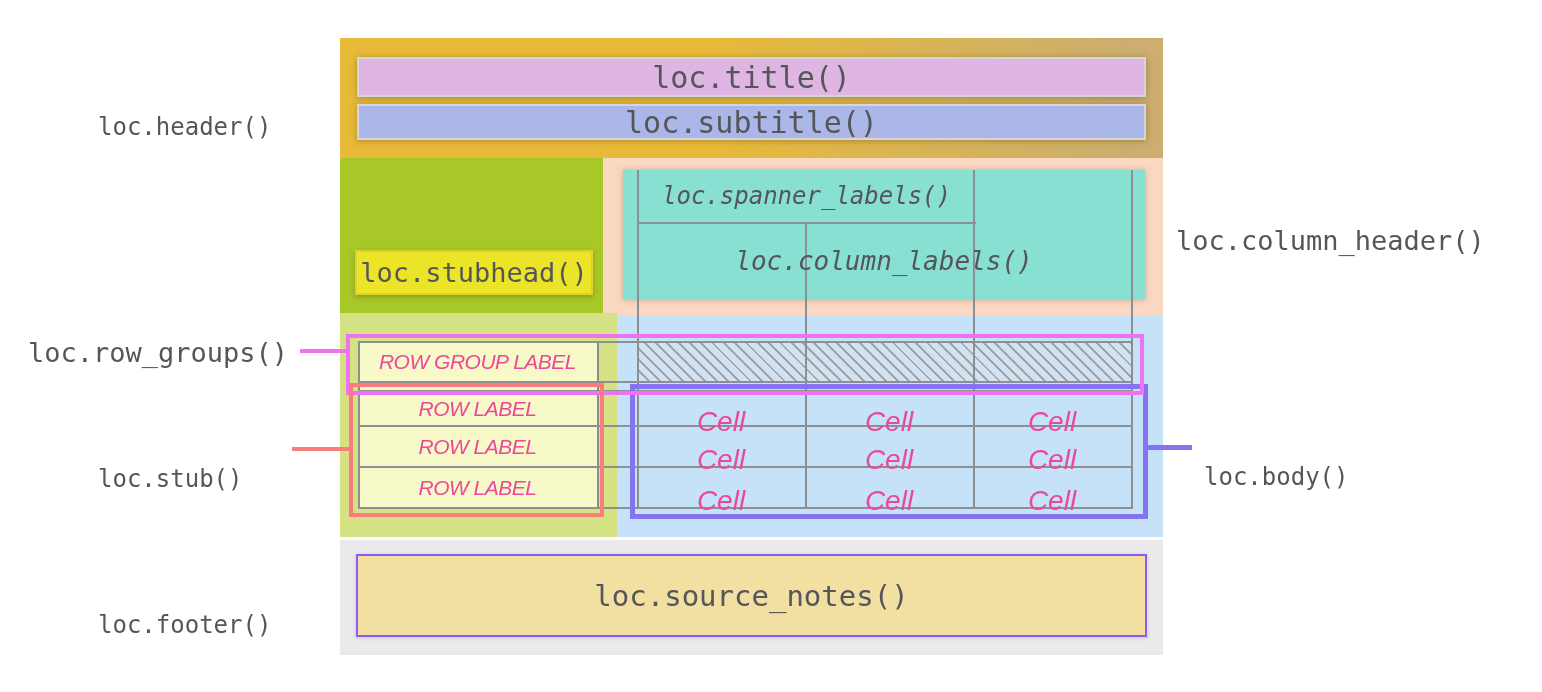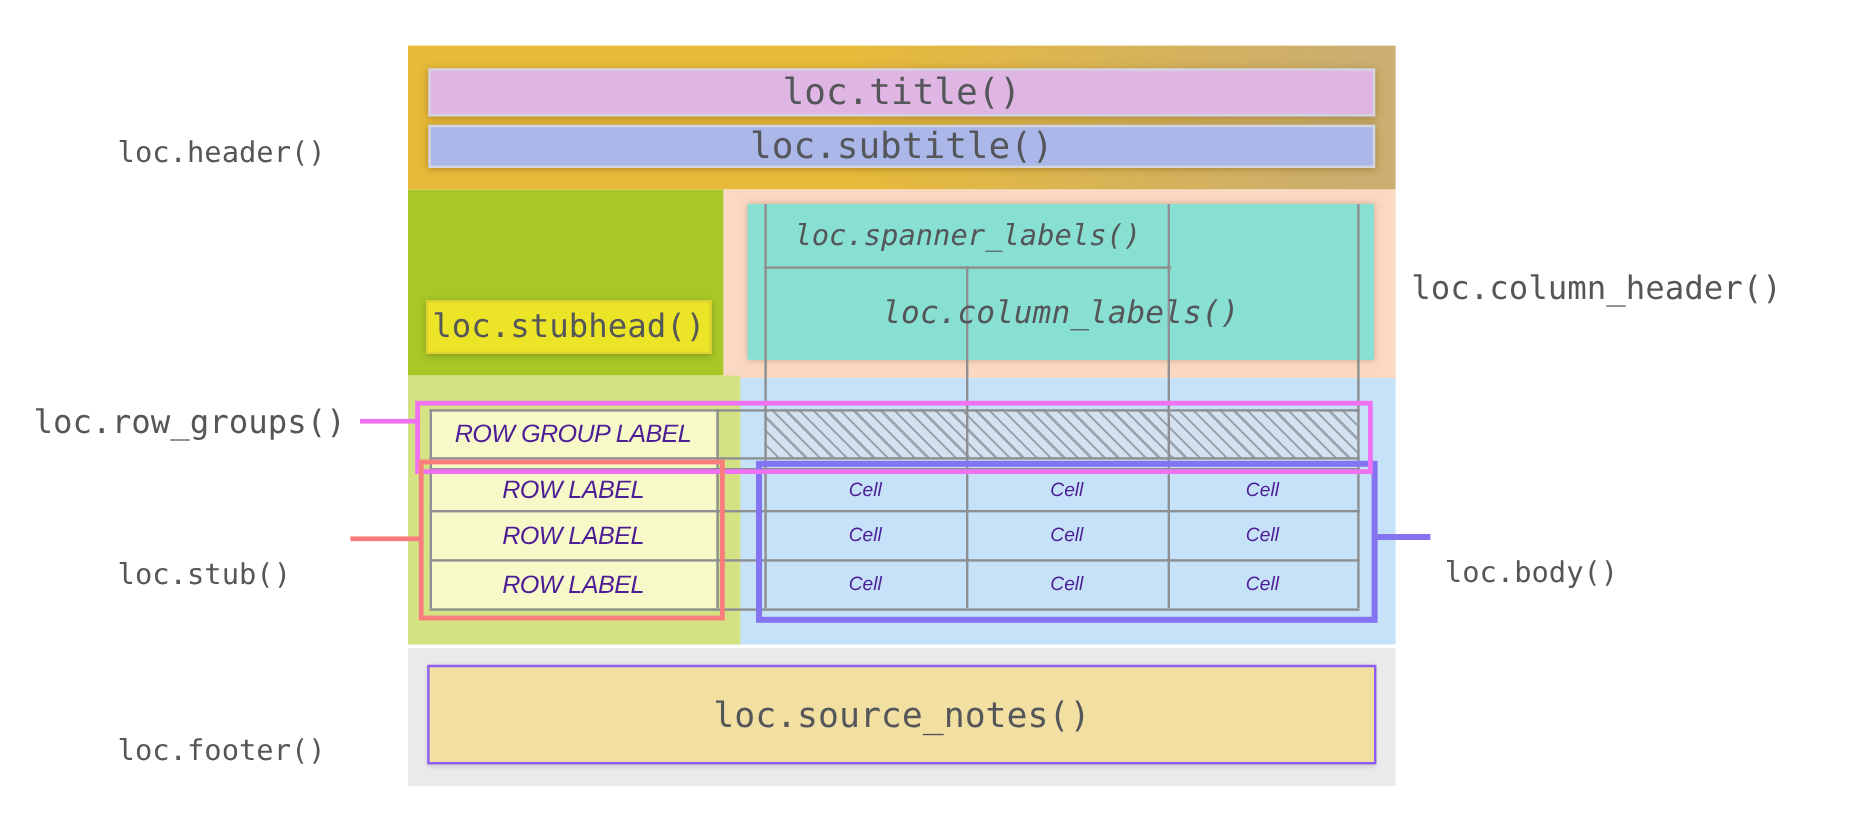--- a/index.html
+++ b/index.html
@@ -3,21 +3,21 @@
 <meta charset="utf-8">
 <style>
   html,body{margin:0;padding:0;background:#fff;}
   .canvas{position:relative;width:1542px;height:692px;background:#fff;overflow:hidden;
           font-family:"DejaVu Sans Mono",monospace;}
   .abs{position:absolute;box-sizing:border-box;}
   .code{color:#55565a;white-space:nowrap;font-family:"DejaVu Sans Mono",monospace;}
   .annot{font-size:24px;margin-top:33px;}
   .annot-sm{font-size:27px;}
   .center{display:flex;align-items:center;justify-content:center;}
-  .sans{font-family:"Liberation Sans",sans-serif;color:#4c1d95;}
+  .sans{font-family:"Liberation Sans",sans-serif;color:#ec4899;}
 
   
   .header-band{background:linear-gradient(90deg,var(--header_gold_left) 0%,var(--header_gold_left) 45%,var(--header_gold_right) 96%);}
   .bar{border:2px solid #d4d5dd;box-shadow:0 1px 6px rgba(120,85,10,.5);font-size:30px;}
   .title-bar{background:var(--title_pink);}
   .subtitle-bar{background:var(--subtitle_periwinkle);}
   .stubhead-block{background:var(--stubhead_green);}
   .peach-block{background:var(--column_header_peach);}
   .teal-box{background:var(--column_labels_teal);box-shadow:0 0 6px rgba(110,90,50,.35);}
   .body-block{background:var(--body_blue);}
@@ -27,21 +27,21 @@
   .stubhead-box{background:var(--stubhead_yellow);border:2px solid #ddd232;box-shadow:0 2px 5px rgba(100,100,10,.45);font-size:27px;}
   .stub-yellow{background:var(--stub_yellow);}
   .gl{background:var(--grid_gray);}
   .hatch{background:repeating-linear-gradient(45deg,var(--hatch_line) 0 2px,transparent 2px 8px),var(--hatch_bg);}
   .outline{border-style:solid;background:transparent;}
   .outline-magenta{border-color:var(--outline_magenta);border-width:4px;z-index:6;}
   .outline-red{border-color:var(--outline_red);border-width:4px;z-index:7;}
   .outline-purple{border-color:var(--outline_purple);border-width:5px;z-index:5;}
   .conn{z-index:8;}
   .rowlab{font-size:21px;letter-spacing:-0.5px;}
-  .cell-txt{font-size:16px;}
+  .cell-txt{font-size:28px;margin-top:13px;}
   .txt-layer{z-index:3;font-style:italic;}
 </style>
 </head>
 <body>
 
 <div class="canvas">
 
   <div class="abs code annot" style="left:98px;top:80px;">loc.header()</div>
   <div class="abs code annot-sm" style="left:28px;top:337px;">loc.row_groups()</div>
   <div class="abs code annot" style="left:98px;top:432px;">loc.stub()</div>

